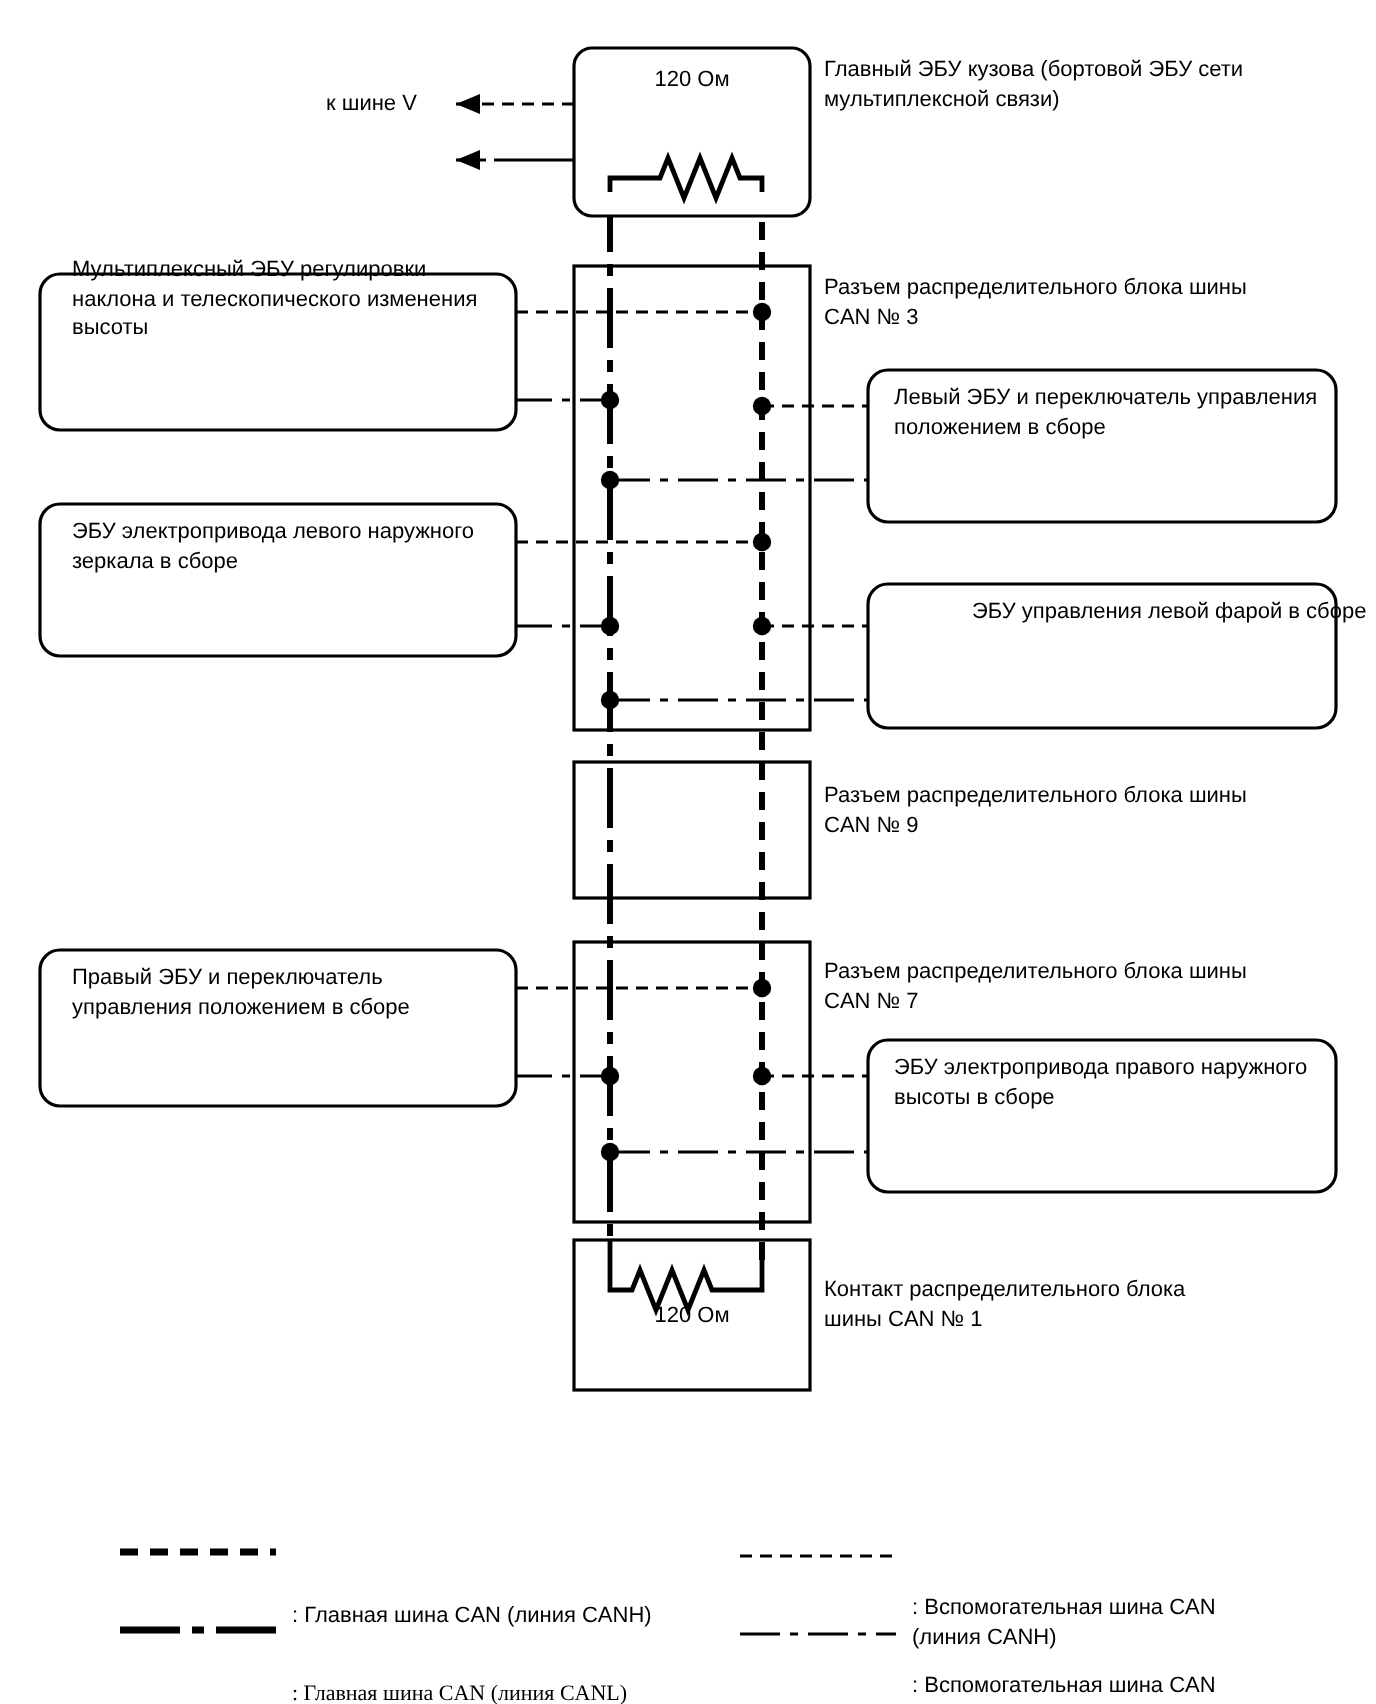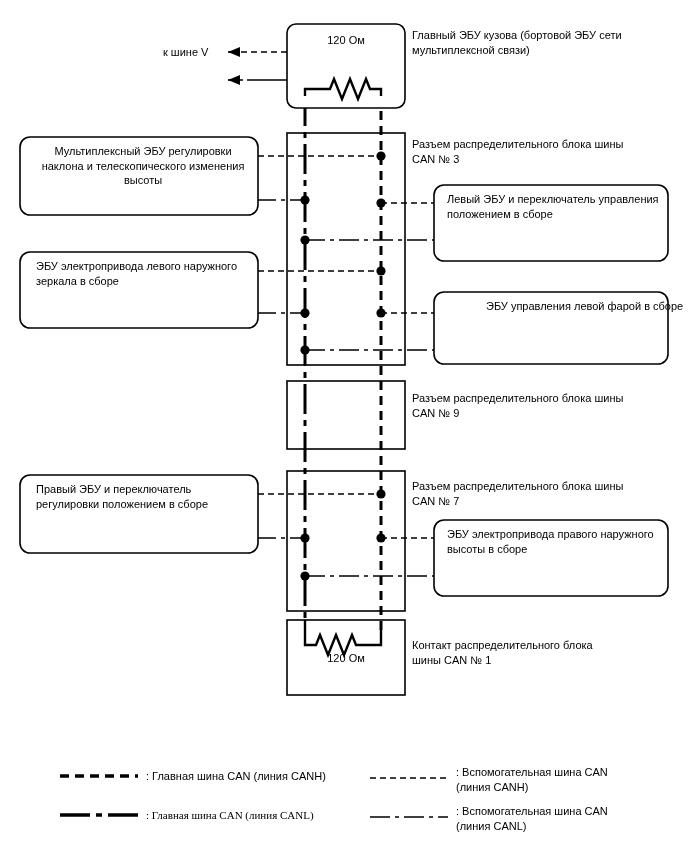--- a/index.html
+++ b/index.html
@@ -21,20 +21,21 @@
     font-size:11px;
     line-height:14.5px;
     color:#000;
   }
   .legend-text{
     position:absolute;
     font-size:11px;
     line-height:14.5px;
     color:#000;
     white-space:pre-line;
+    margin-top:32px;
   }
   .ohm{
     position:absolute;
     font-size:11px;
     color:#000;
     text-align:center;
   }
 </style>
 </head>
 <body>
@@ -185,27 +186,27 @@
 CAN № 3</div>
 <div class="lbl-div" style="left:412px;top:391px;width:265px;">Разъем распределительного блока шины
 CAN № 9</div>
 <div class="lbl-div" style="left:412px;top:479px;width:265px;">Разъем распределительного блока шины
 CAN № 7</div>
 
 <div class="ohm" style="left:287px;top:652px;width:118px;">120 Ом</div>
 <div class="lbl-div" style="left:412px;top:638px;width:265px;">Контакт распределительного блока
 шины CAN № 1</div>
 
-<div class="box-text" style="left:36px;top:144px;width:214px;text-align:center;">Мультиплексный ЭБУ регулировки
+<div class="box-text" style="left:36px;top:128px;width:214px;">Мультиплексный ЭБУ регулировки
 наклона и телескопического изменения
 высоты</div>
 <div class="box-text" style="left:36px;top:259px;width:214px;">ЭБУ электропривода левого наружного
 зеркала в сборе</div>
 <div class="box-text" style="left:36px;top:482px;width:214px;">Правый ЭБУ и переключатель
-регулировки положением в сборе</div>
+управления положением в сборе</div>
 
 <div class="box-text" style="left:447px;top:192px;width:216px;">Левый ЭБУ и переключатель управления
 положением в сборе</div>
 <div class="box-text" style="left:447px;top:299px;width:216px;margin-left:39px;">ЭБУ управления левой фарой в сборе</div>
 <div class="box-text" style="left:447px;top:527px;width:216px;">ЭБУ электропривода правого наружного
 высоты в сборе</div>
 
 <div class="legend-text" style="left:146px;top:769px;width:230px;">: Главная шина CAN (линия CANH)</div>
 <div class="legend-text" style="left:146px;top:808px;width:230px;font-family:Liberation Serif, serif;">: Главная шина CAN (линия CANL)</div>
 <div class="legend-text" style="left:456px;top:765px;width:225px;">: Вспомогательная шина CAN

